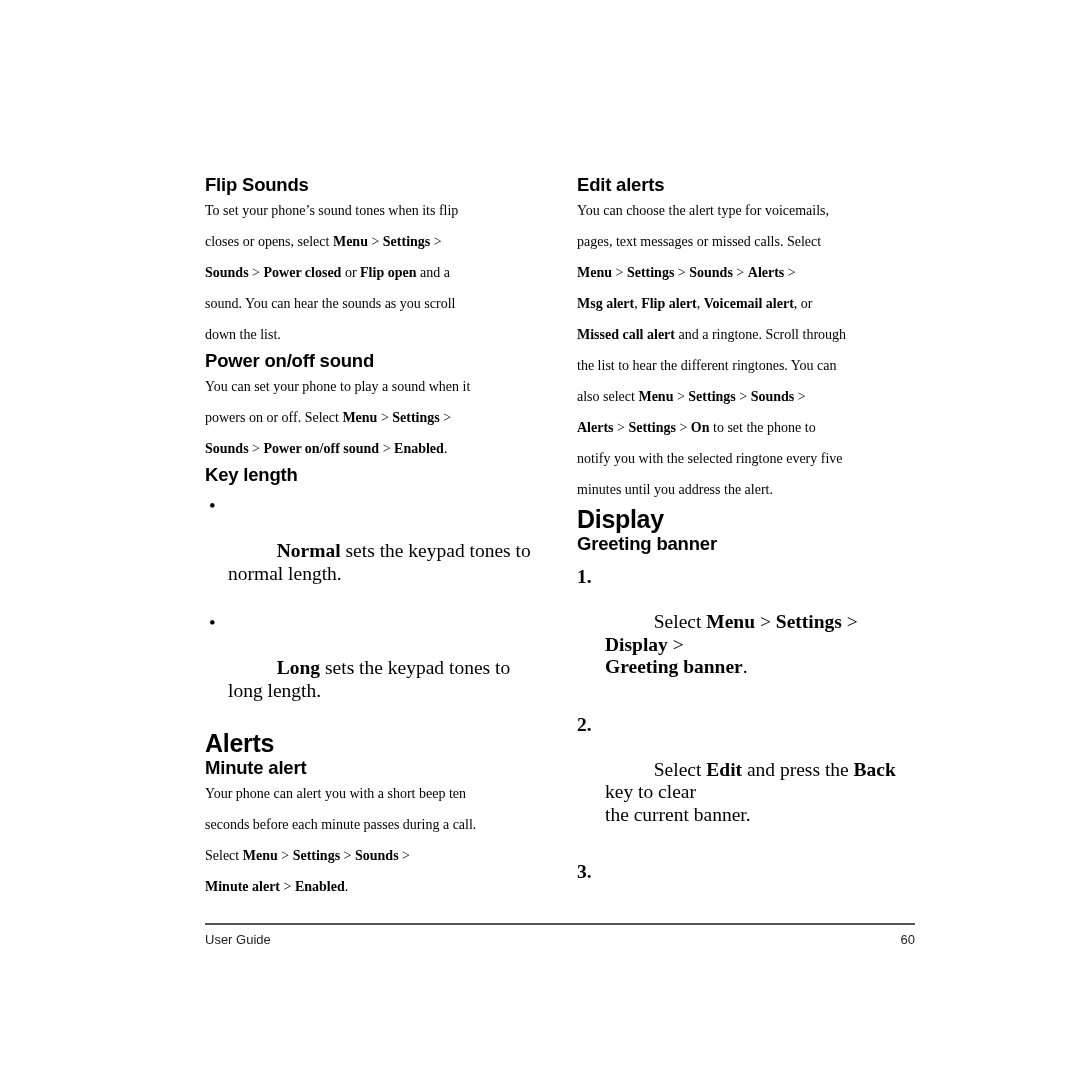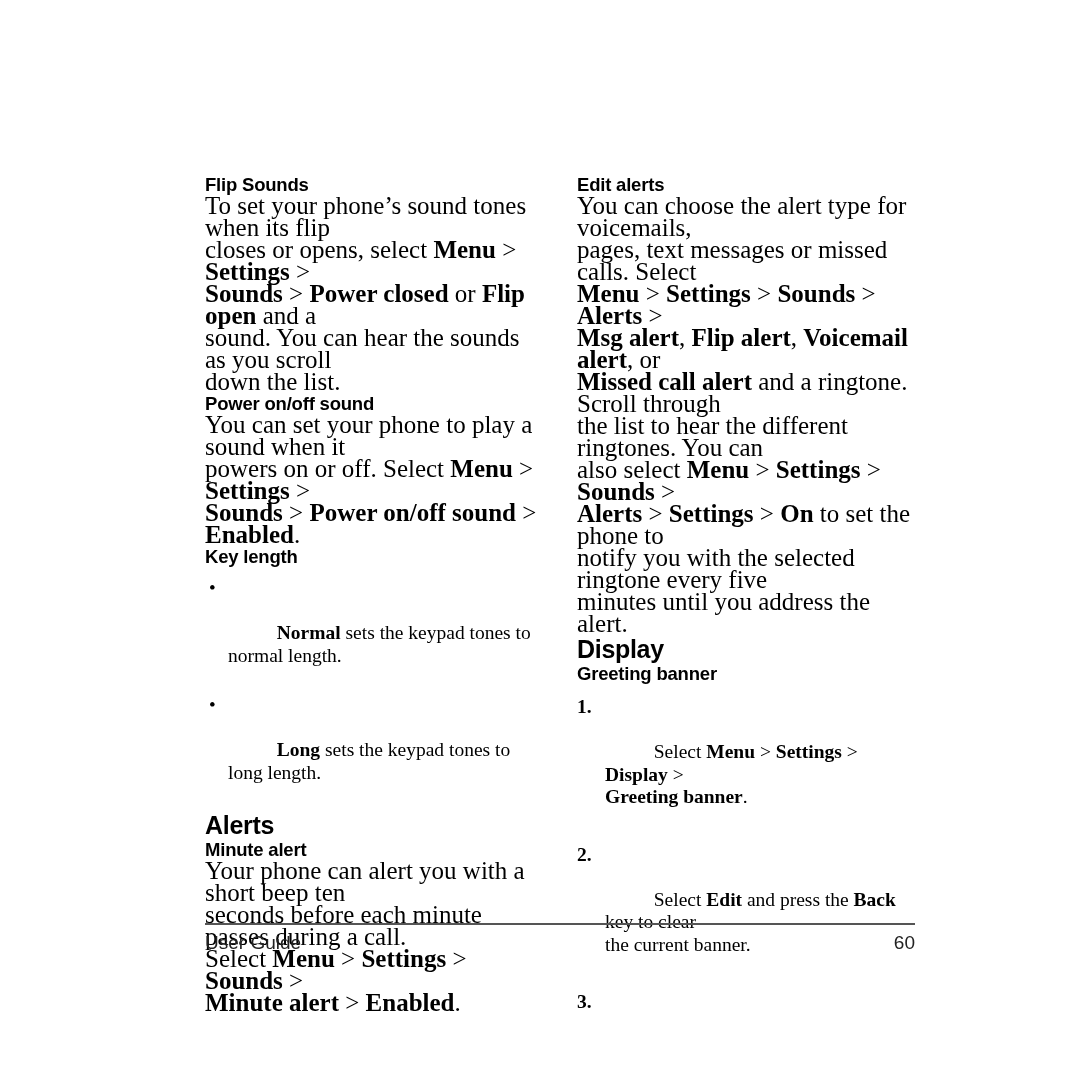--- a/index.html
+++ b/index.html
@@ -54,22 +54,22 @@
     font-size: 18.5px;
     line-height: 21px;
     margin: 0;
     padding: 0;
     letter-spacing: -0.2px;
   }
 
   
   p.body {
     font-family: "Liberation Serif", serif;
-    font-size: 25px;
-    line-height: 22px;
+    font-size: 14px;
+    line-height: 31px;
     margin: 0;
     padding: 0;
     text-align: left;
     white-space: pre-wrap;
   }
   p.body b { font-weight: bold; }
 
   
   .sp-after-h2 { margin-top: 9px; }
   .sp-after-h1 { margin-top: 12px; }
@@ -136,21 +136,21 @@
     height: 2px;
     background: #555555;
   }
   .footer-row {
     margin-top: 7px;
     display: flex;
     flex-direction: row;
     justify-content: space-between;
     align-items: baseline;
     font-family: "Liberation Sans", sans-serif;
-    font-size: 19px;
+    font-size: 13px;
     color: #222222;
   }
 </style>
 </head>
 <body>
 
 <div class="page">
 
   <div class="columns">
 

